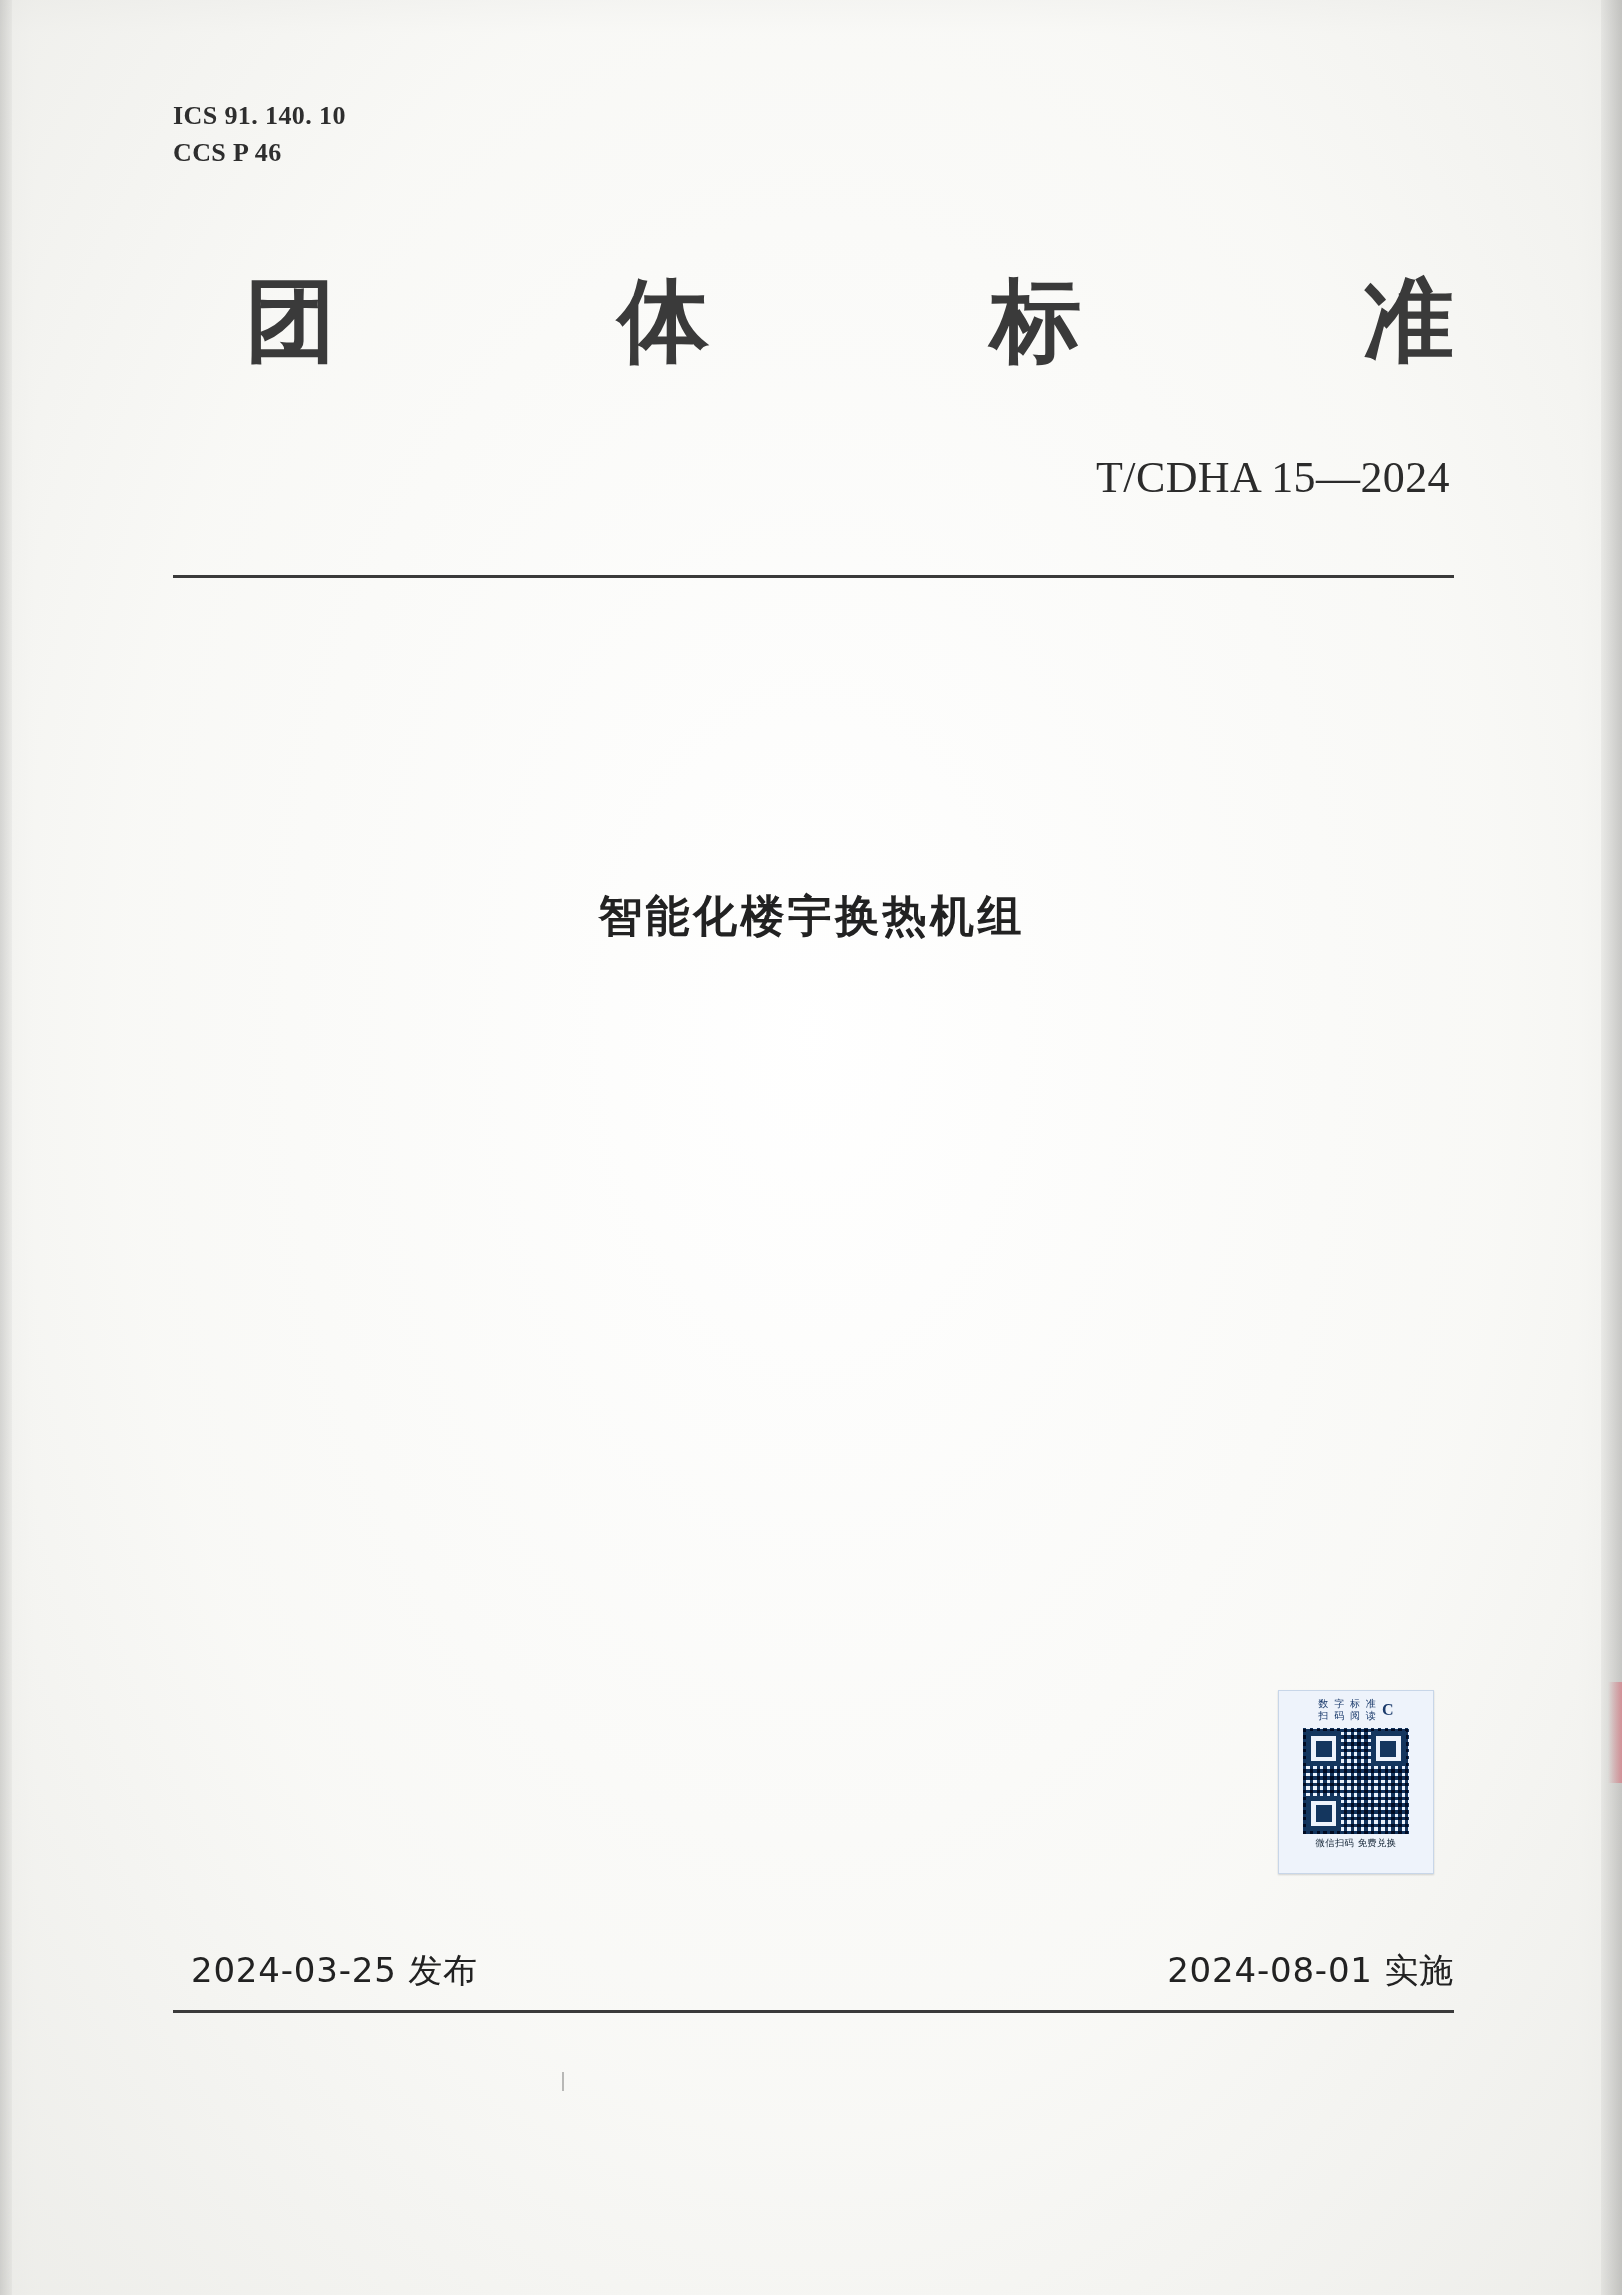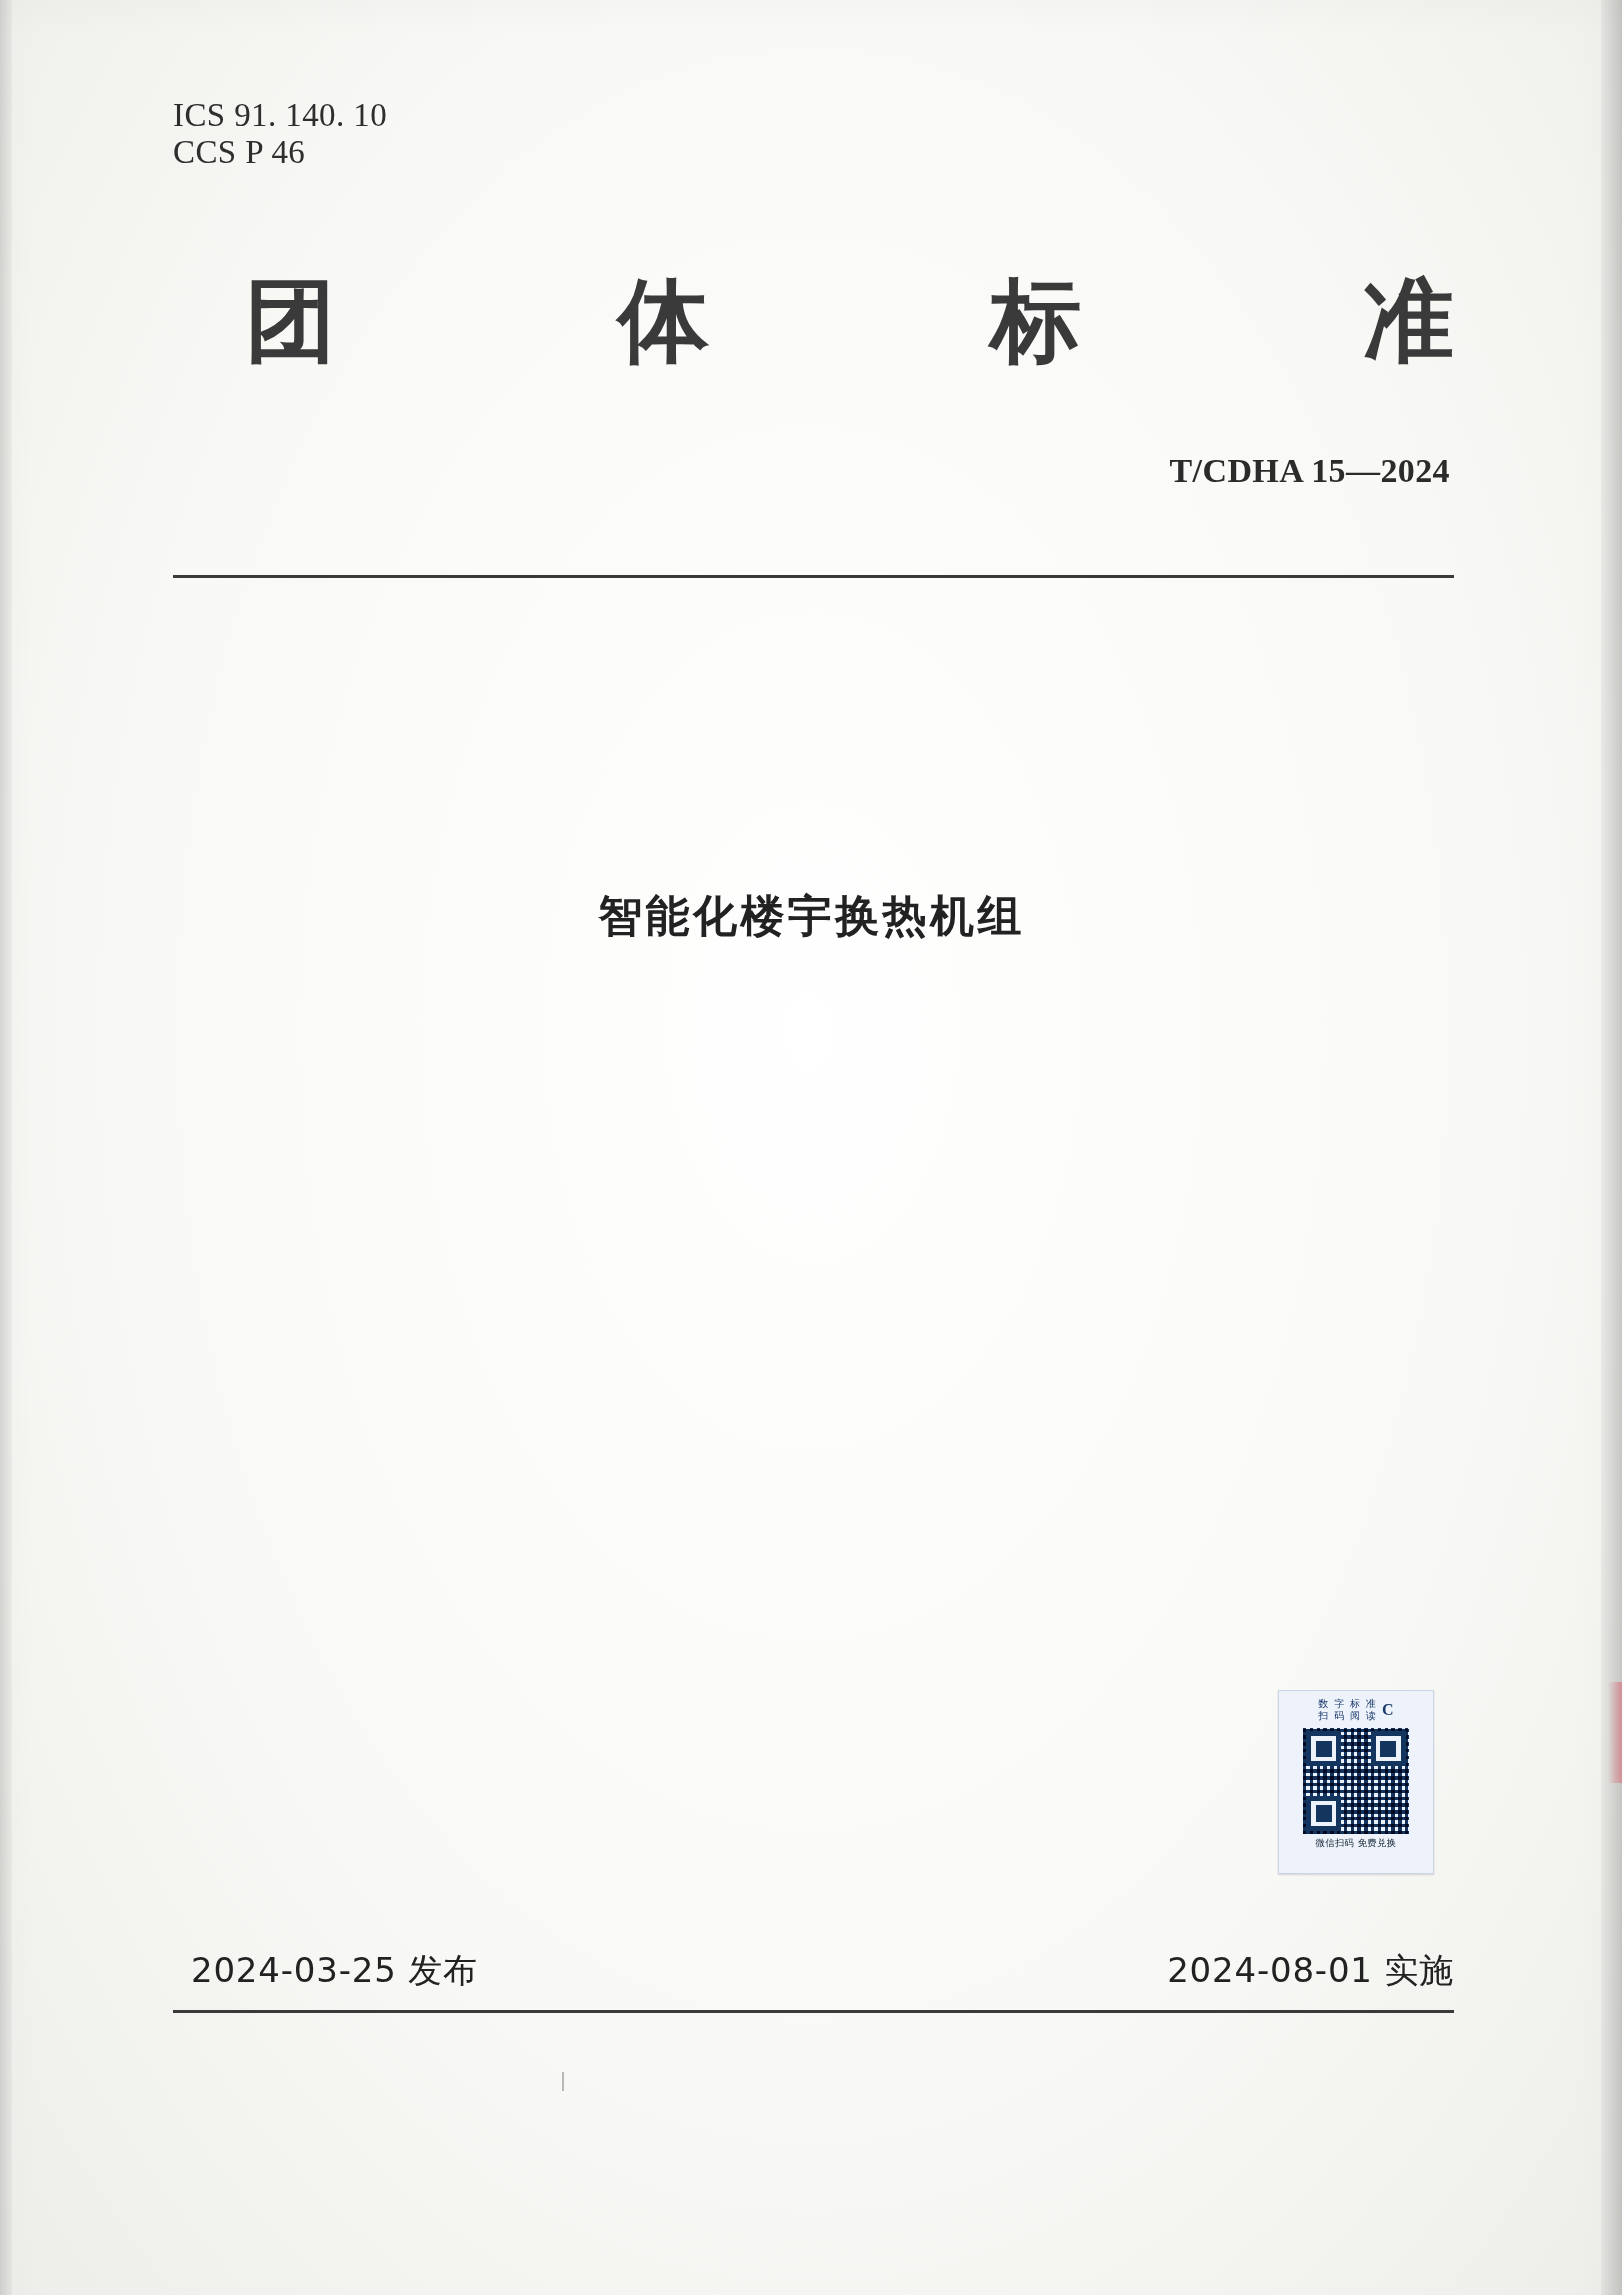--- a/index.html
+++ b/index.html
@@ -42,22 +42,22 @@
 
   
   .codes {
     position: absolute;
     left: 173px;
     top: 97px;
     color: #2e2e2e;
   }
   .codes div {
     font-family: "Liberation Serif", serif;
-    font-weight: normal;
-    font-size: 33px;
+    font-weight: bold;
+    font-size: 26px;
     letter-spacing: 0.4px;
     line-height: 37px;
     white-space: nowrap;
   }
 
   
   .biaozhun {
     position: absolute;
     left: 245px;
     top: 275px;
@@ -73,22 +73,22 @@
     color: #3a3a3a;
     line-height: 1;
   }
 
   
   .std-no {
     position: absolute;
     right: 173px;
     top: 452px;
     font-family: "Liberation Serif", serif;
-    font-size: 34px;
-    font-weight: bold;
+    font-size: 44px;
+    font-weight: normal;
     color: #2b2b2b;
     letter-spacing: 0.4px;
     white-space: nowrap;
   }
 
   
   .rule-top {
     position: absolute;
     left: 173px;
     right: 169px;

